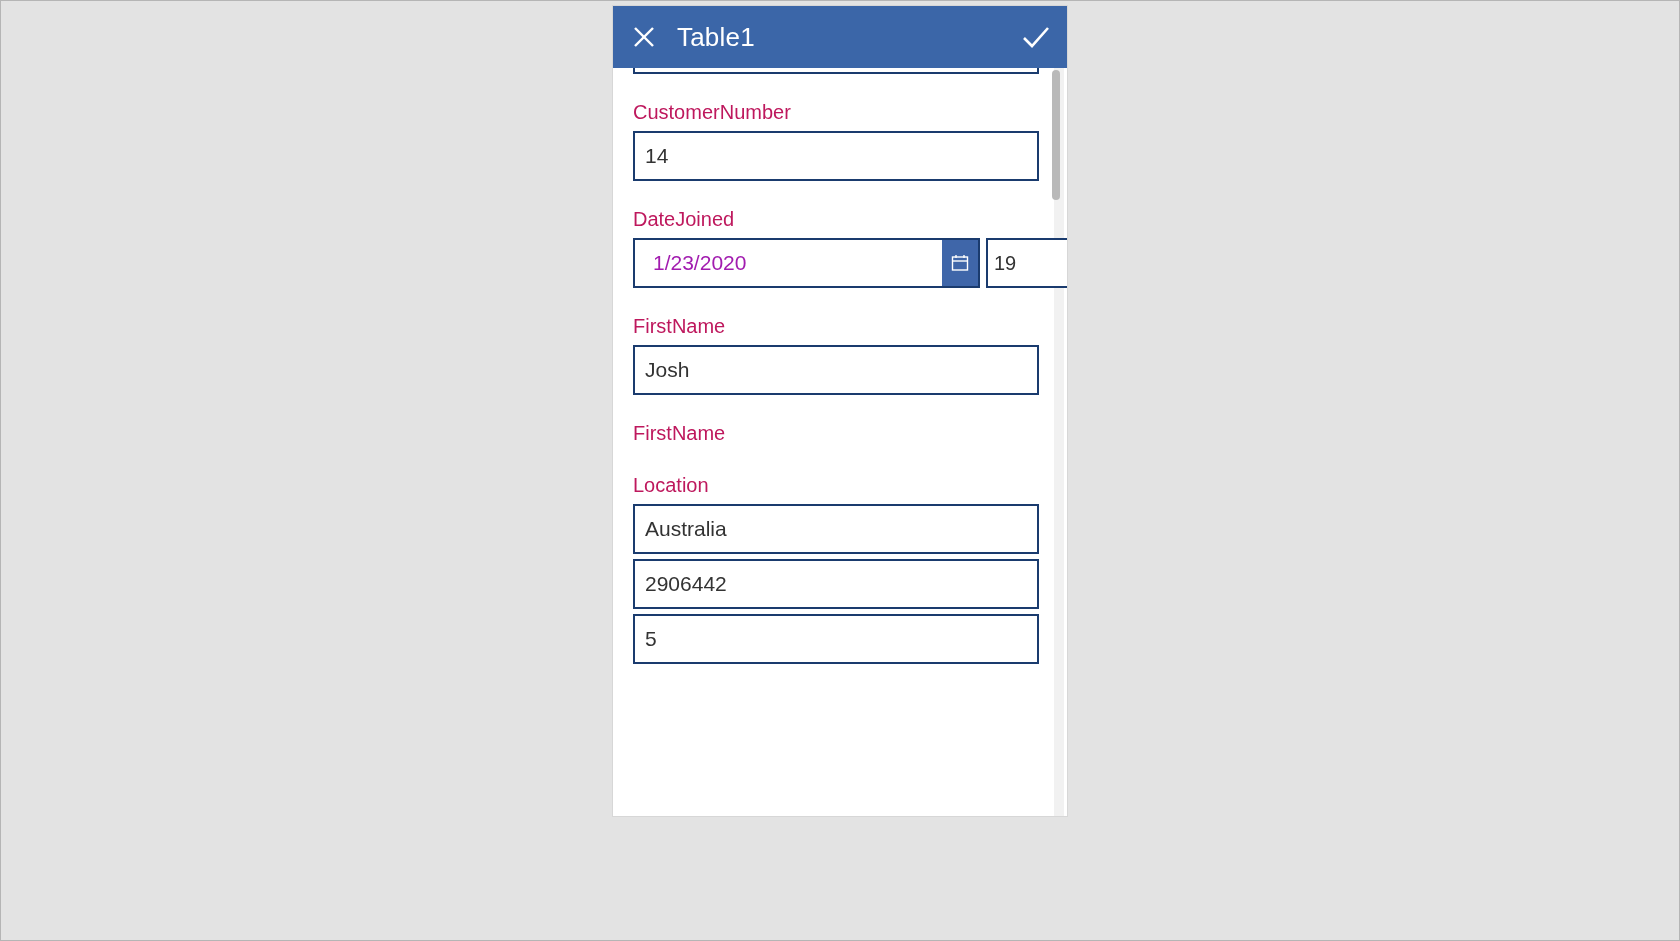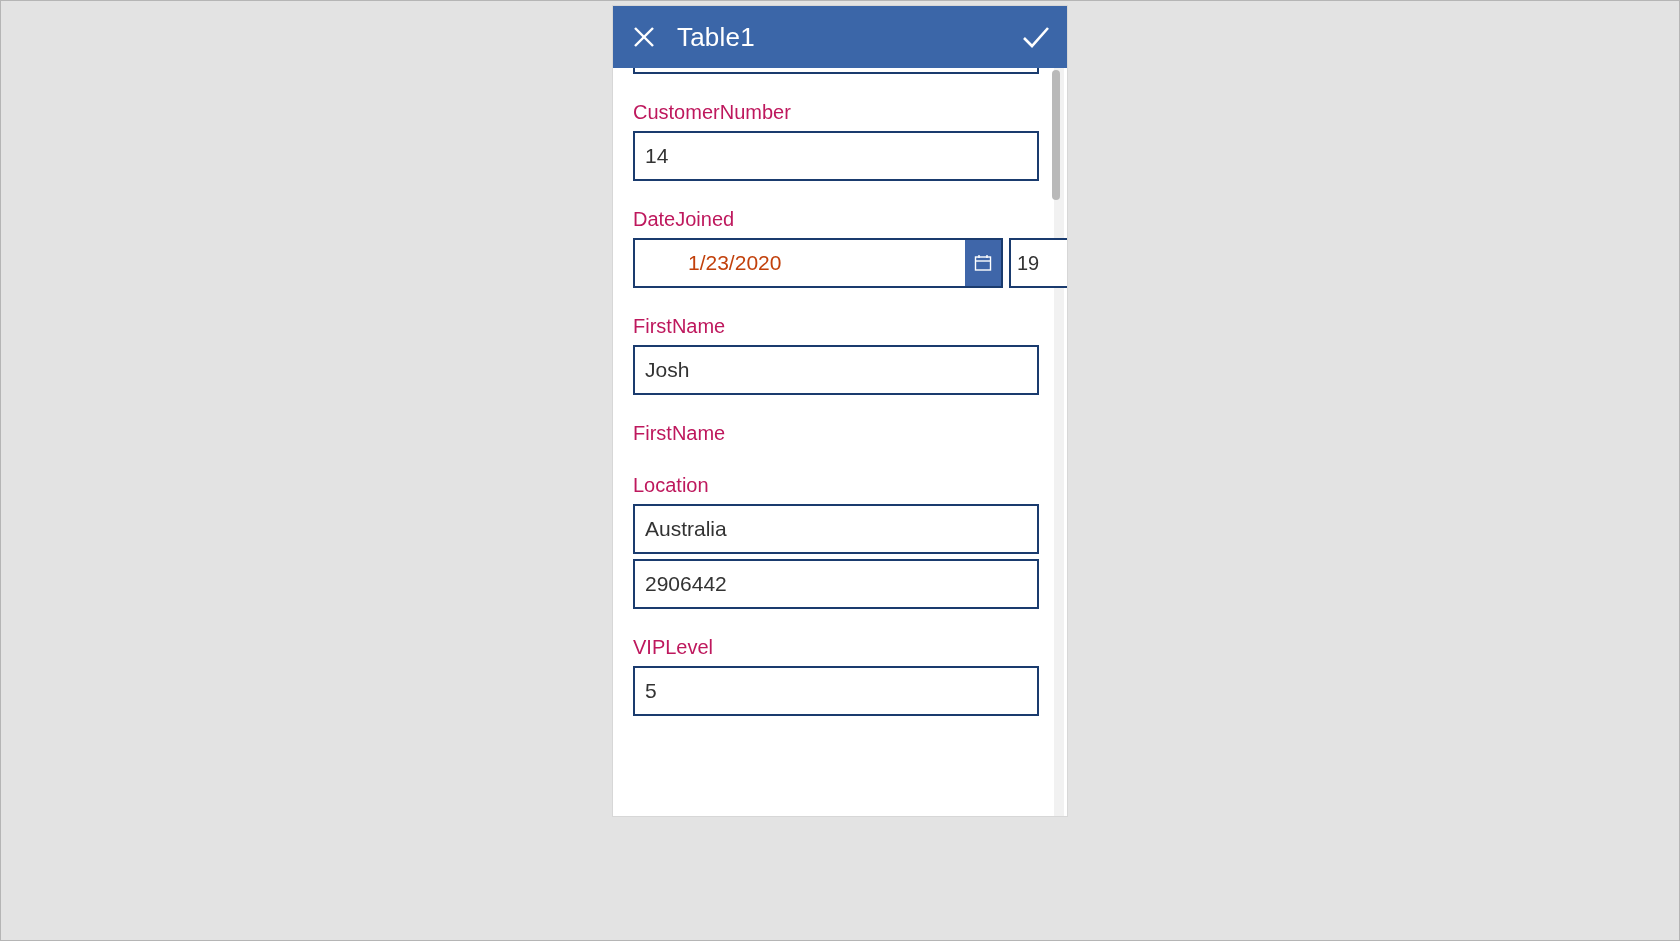--- a/index.html
+++ b/index.html
@@ -116,24 +116,23 @@
     display: flex;
     border: 2px solid #1a3b6e;
     flex: 0 0 205px;
     background: #fff;
   }
   .date-text {
     flex: 1;
     border: none;
     outline: none;
     font-size: 21px;
-    padding: 0 6px;
-    font-family: inherit;
-    color: #c2410c;
-    margin-left: 47px;
+    padding: 0 18px;
+    font-family: inherit;
+    color: #a21caf;
   }
   .date-cal-btn {
     width: 36px;
     background: #3f66a9;
     display: flex;
     align-items: center;
     justify-content: center;
     cursor: pointer;
   }
   .dropdown {
@@ -226,19 +225,18 @@
         <div class="field-label">FirstName</div>
         <input class="text-input" value="Josh" style="">
 
         <div class="field-label">FirstName</div>
 
         <div class="field-label">Location</div>
         <input class="text-input" value="Australia" style="">
 
         <input class="text-input" value="2906442" style="">
 
-        <div class="field-label">VIPLevel</div>
         <input class="text-input" value="5" style="">
 
       </div>
     </div>
   </div>
 </div>
 
 </body></html>

